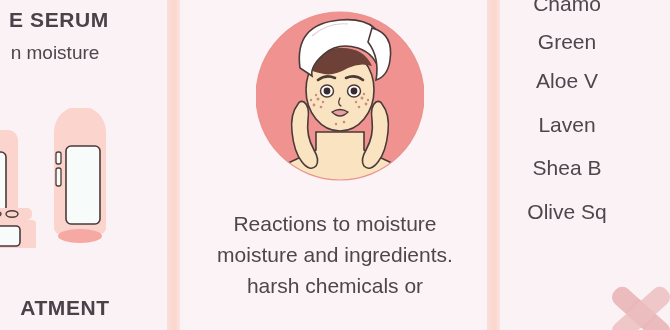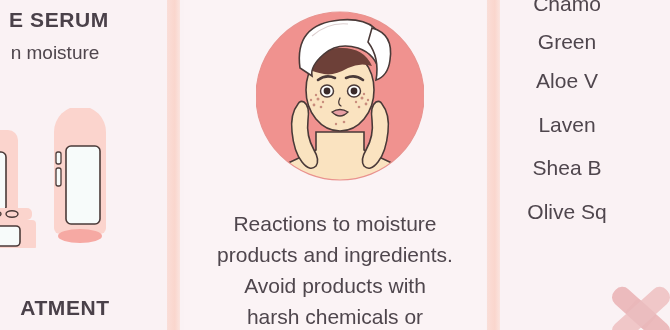--- a/index.html
+++ b/index.html
@@ -236,22 +236,21 @@
             <path d="M126 98 q8 10 6 28 q-2 20 -10 30 q-8 10 -14 4 q-4 -6 2 -16 q8 -14 6 -30 q-2 -14 4 -18 q4 -2 6 2 z" fill="#fae3c0" stroke="#4a3a38" stroke-width="1.6"></path>
           </g>
         </g>
 
         <circle cx="84" cy="90" r="84" fill="none" stroke="#e9938f" stroke-width="1.2"></circle>
       </svg>
     </div>
 
     <div id="center-body">
       <div>Reactions to moisture</div>
-      <div>products and ingredients.</div>
-      <div>Avoid products with</div>
+      <div>moisture and ingredients.</div>
       <div>harsh chemicals or</div>
     </div>
   </div>
 
   <div class="divider" id="divider-right"></div>
 
   <div class="panel" id="panel-right">
 
     <div class="ingredient" id="ingredient-0">Chamo</div>
     <div class="ingredient" id="ingredient-1">Green</div>

